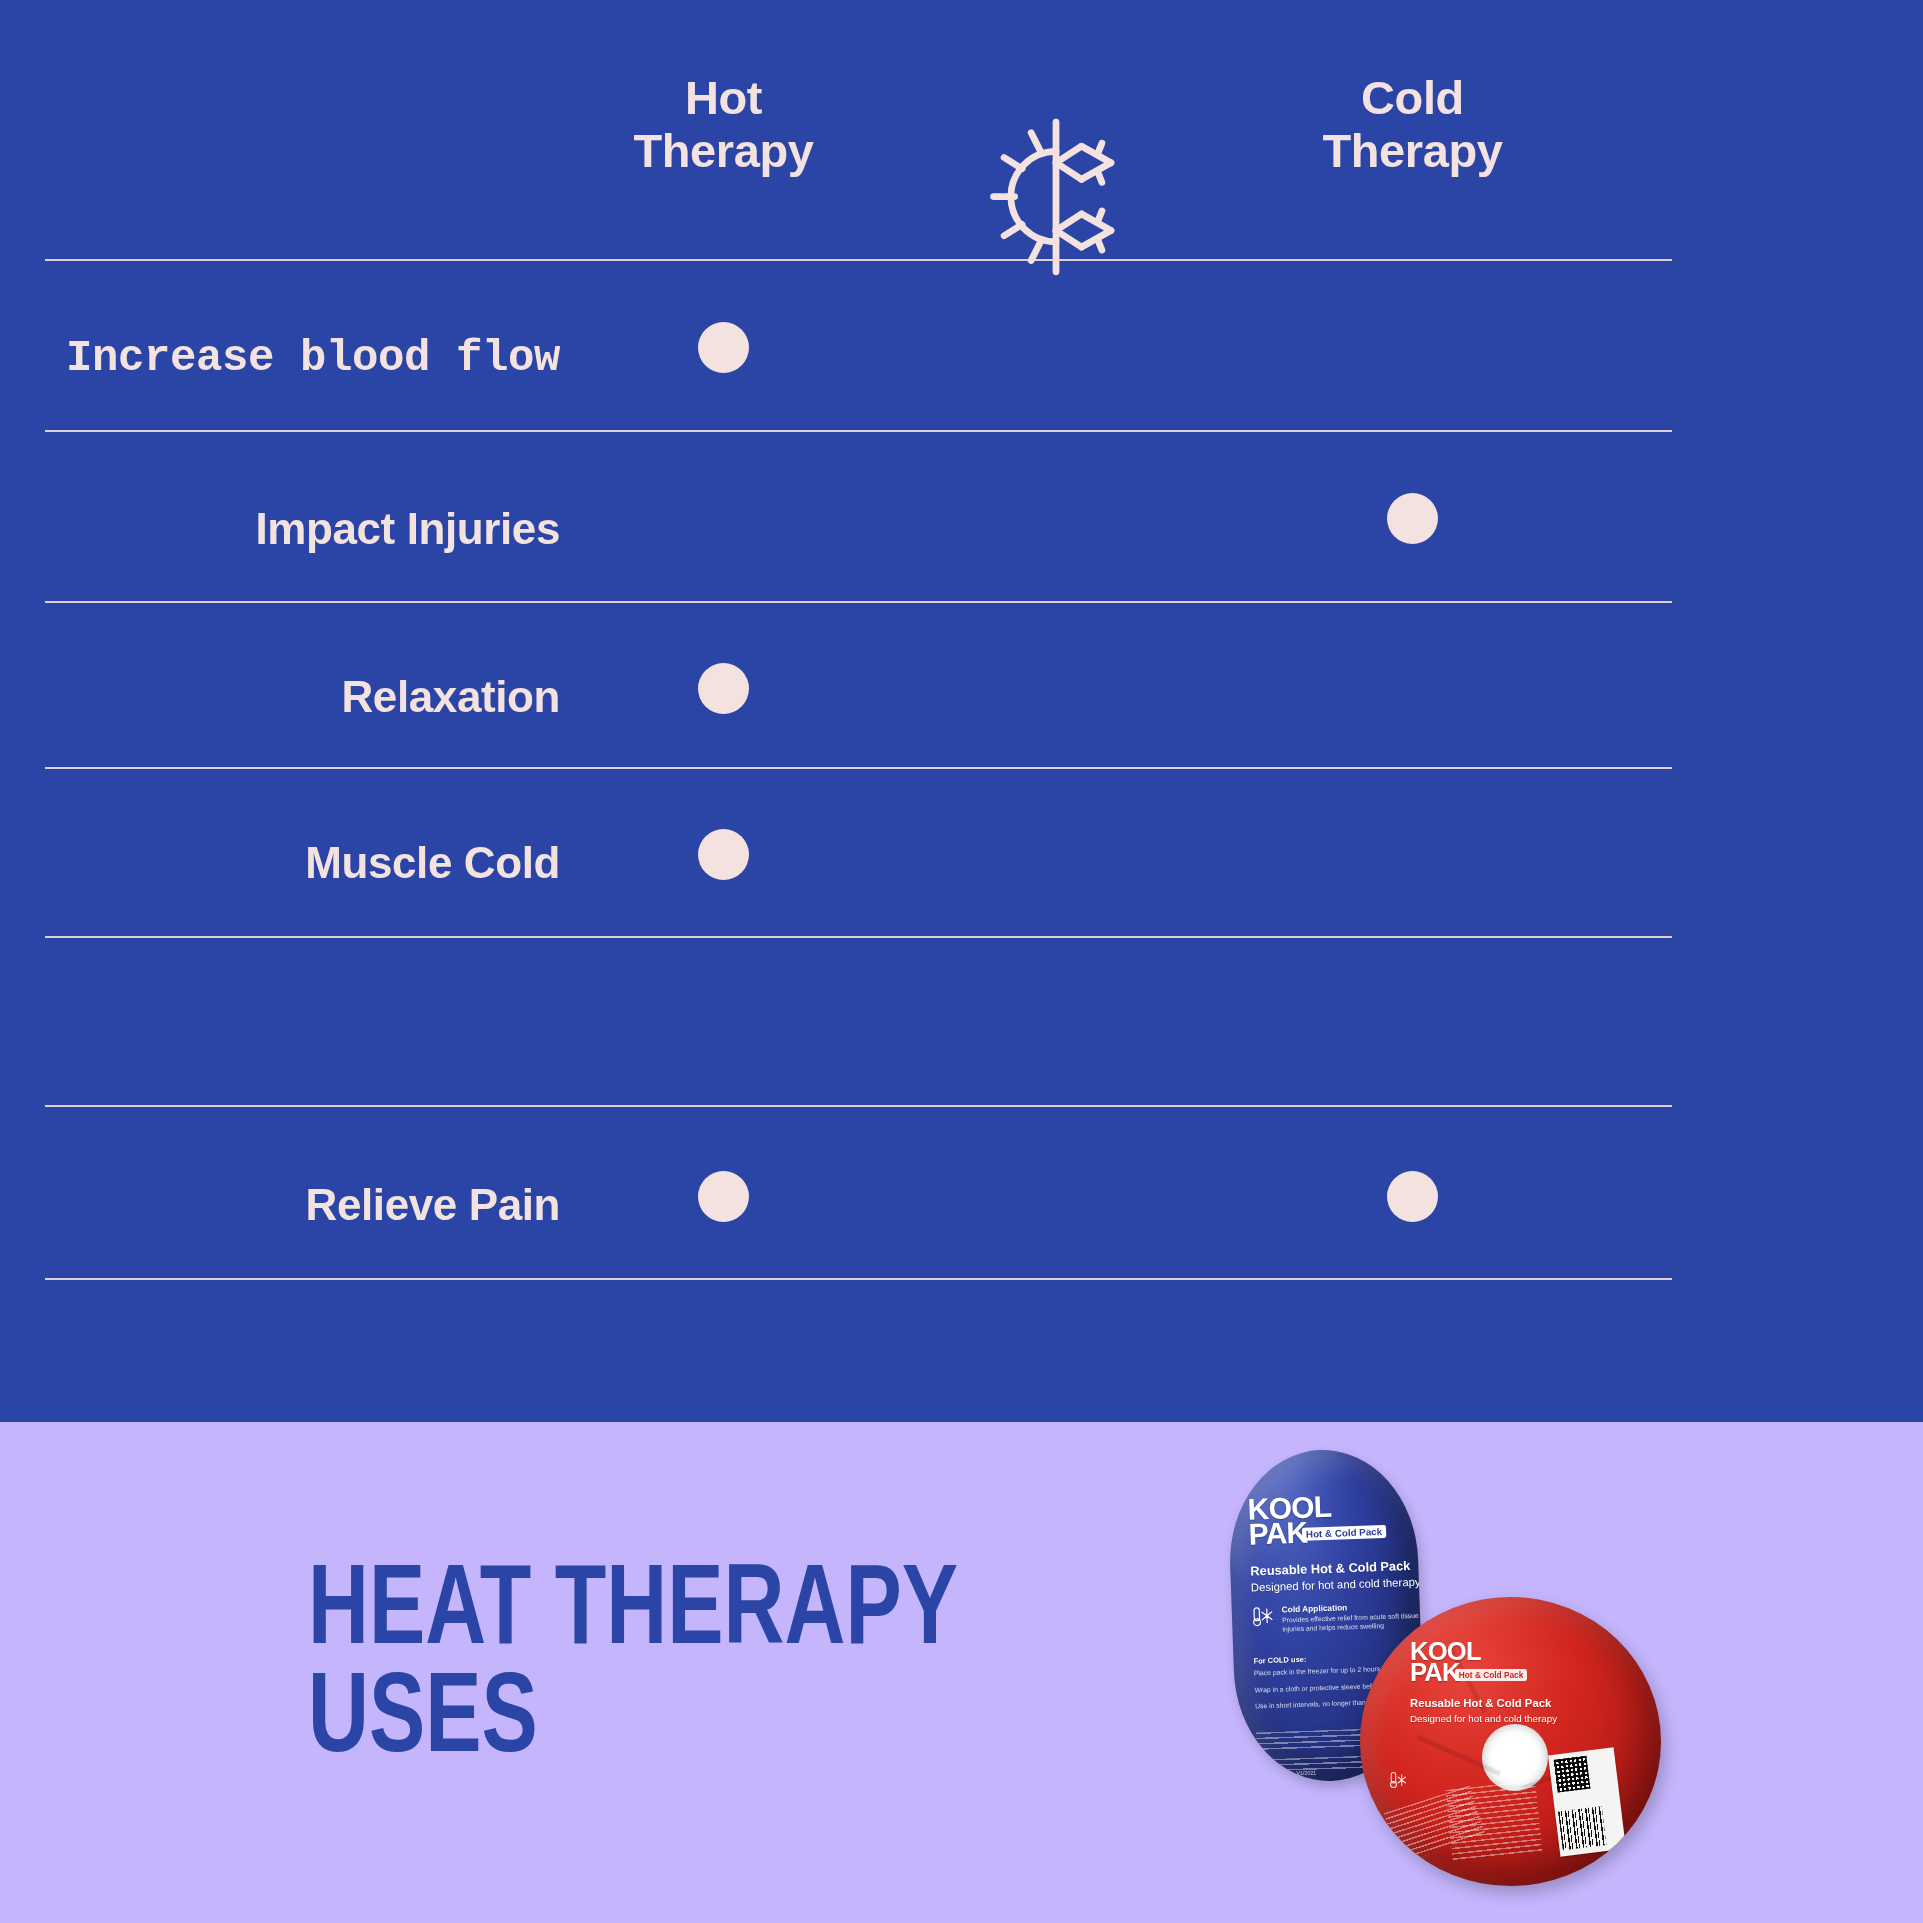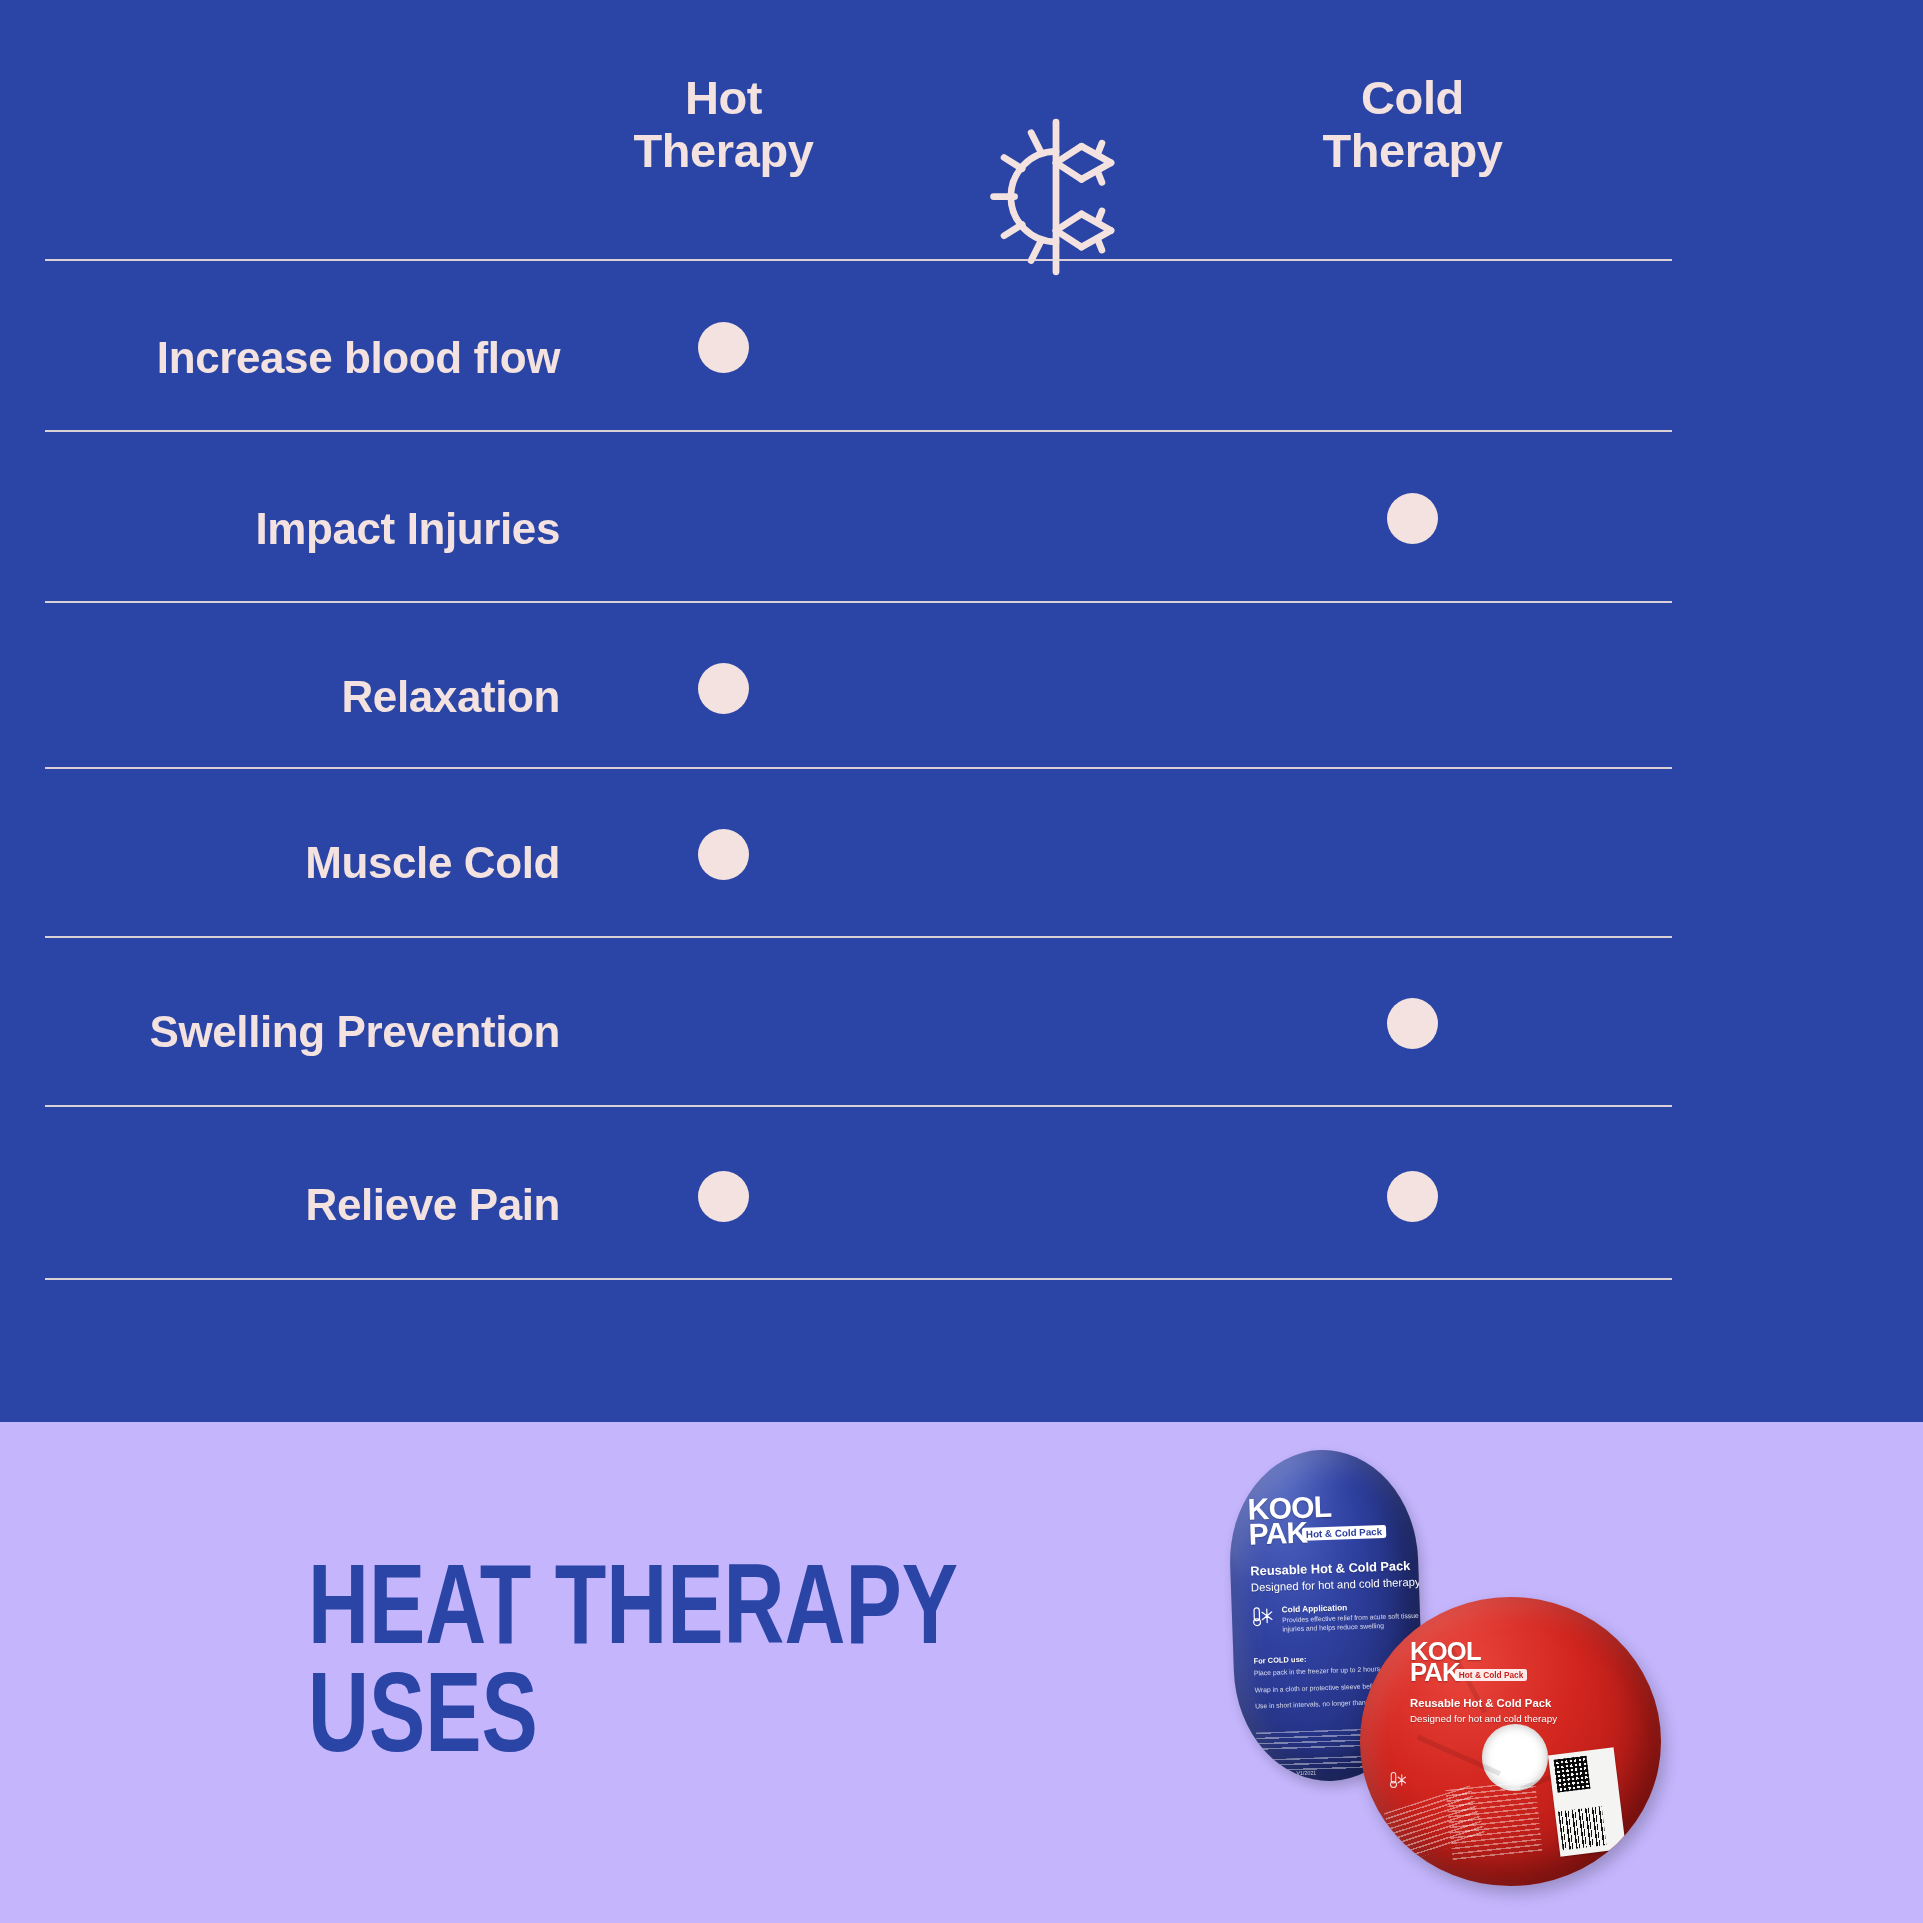--- a/index.html
+++ b/index.html
@@ -232,21 +232,21 @@
     </div>
 
     <div class="col-head" id="cold-therapy-header">
       <span>Cold</span><br>
       <span>Therapy</span>
     </div>
   </div>
 
   <div class="divider" style="top:259px"></div>
 
-  <div class="trow" style="top:316px; height:109px;">
+  <div class="trow" style="top:316px; height:109px;font-family:Liberation Mono, monospace;">
     <div class="row-label" style="top:16.5px">Increase blood flow</div>
     <div class="dot hot" style="top:6px"></div>
   </div>
   <div class="divider" style="top:430px"></div>
 
   <div class="trow" style="top:487px; height:109px;">
     <div class="row-label" style="top:16.5px">Impact Injuries</div>
     <div class="dot cold" style="top:6px"></div>
   </div>
   <div class="divider" style="top:601px"></div>
@@ -256,24 +256,20 @@
     <div class="dot hot" style="top:7.5px"></div>
   </div>
   <div class="divider" style="top:767px"></div>
 
   <div class="trow" style="top:821px; height:109px;">
     <div class="row-label" style="top:16.5px">Muscle Cold</div>
     <div class="dot hot" style="top:7.5px"></div>
   </div>
   <div class="divider" style="top:936px"></div>
 
-  <div class="trow" style="top:990px; height:109px;">
-    <div class="row-label" style="top:16.5px">Swelling Prevention</div>
-    <div class="dot cold" style="top:7.5px"></div>
-  </div>
   <div class="divider" style="top:1105px"></div>
 
   <div class="trow" style="top:1163px; height:109px;">
     <div class="row-label" style="top:16.5px">Relieve Pain</div>
     <div class="dot hot" style="top:7.5px"></div>
     <div class="dot cold" style="top:7.5px"></div>
   </div>
   <div class="divider" style="top:1278px"></div>
 
 </div>

